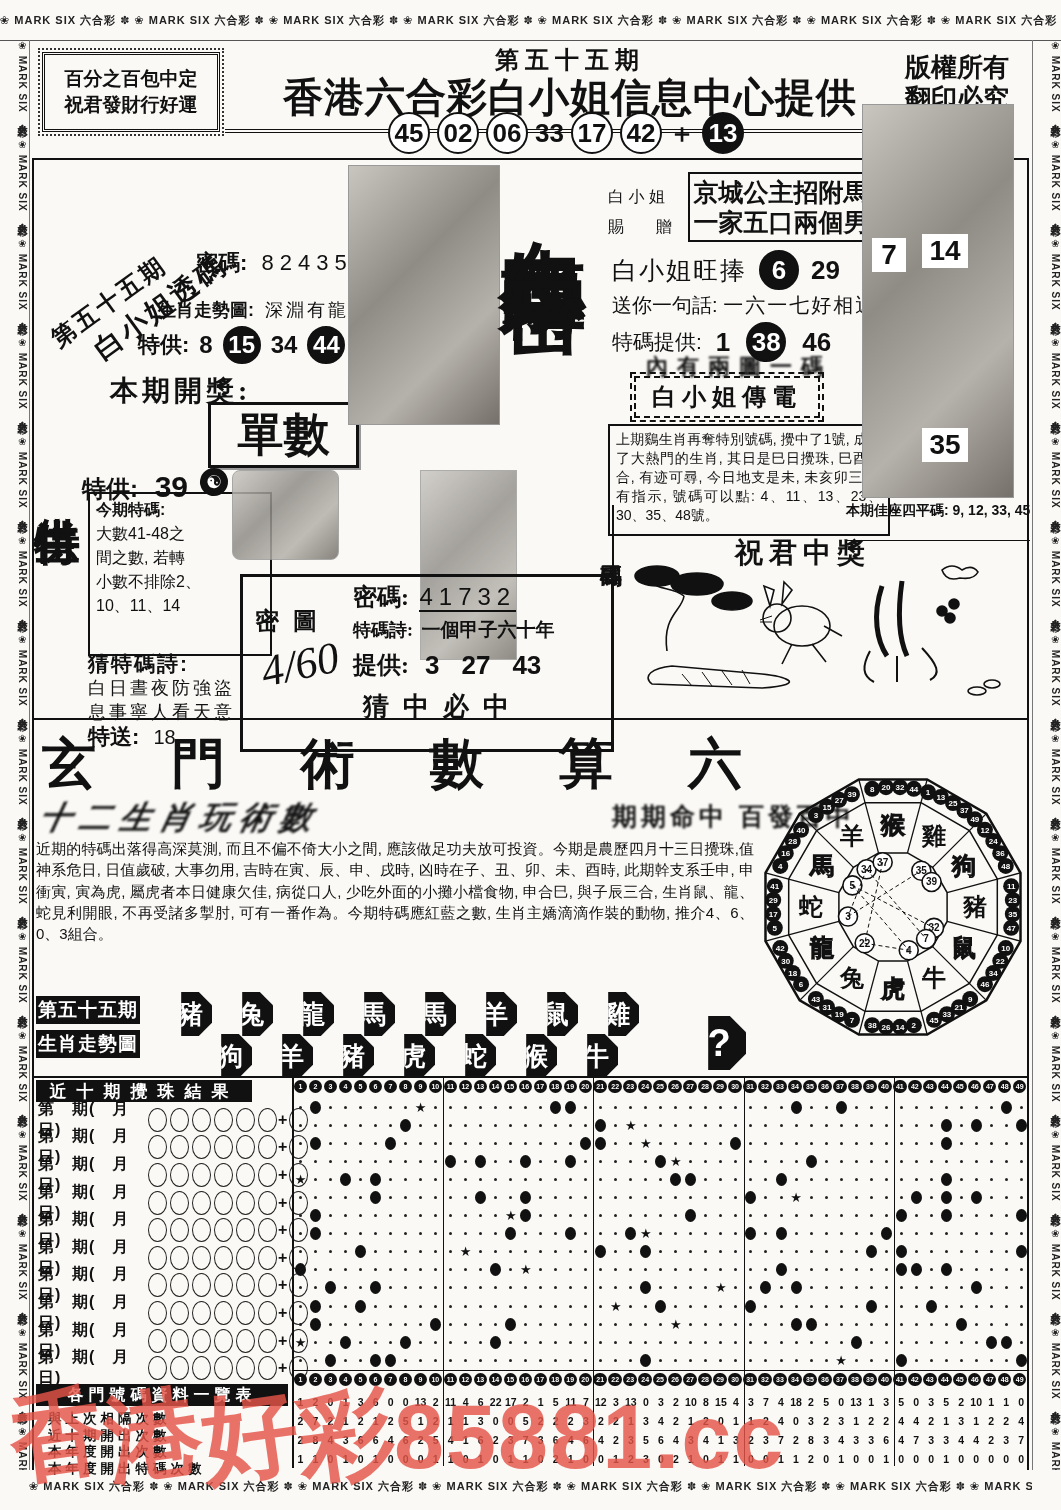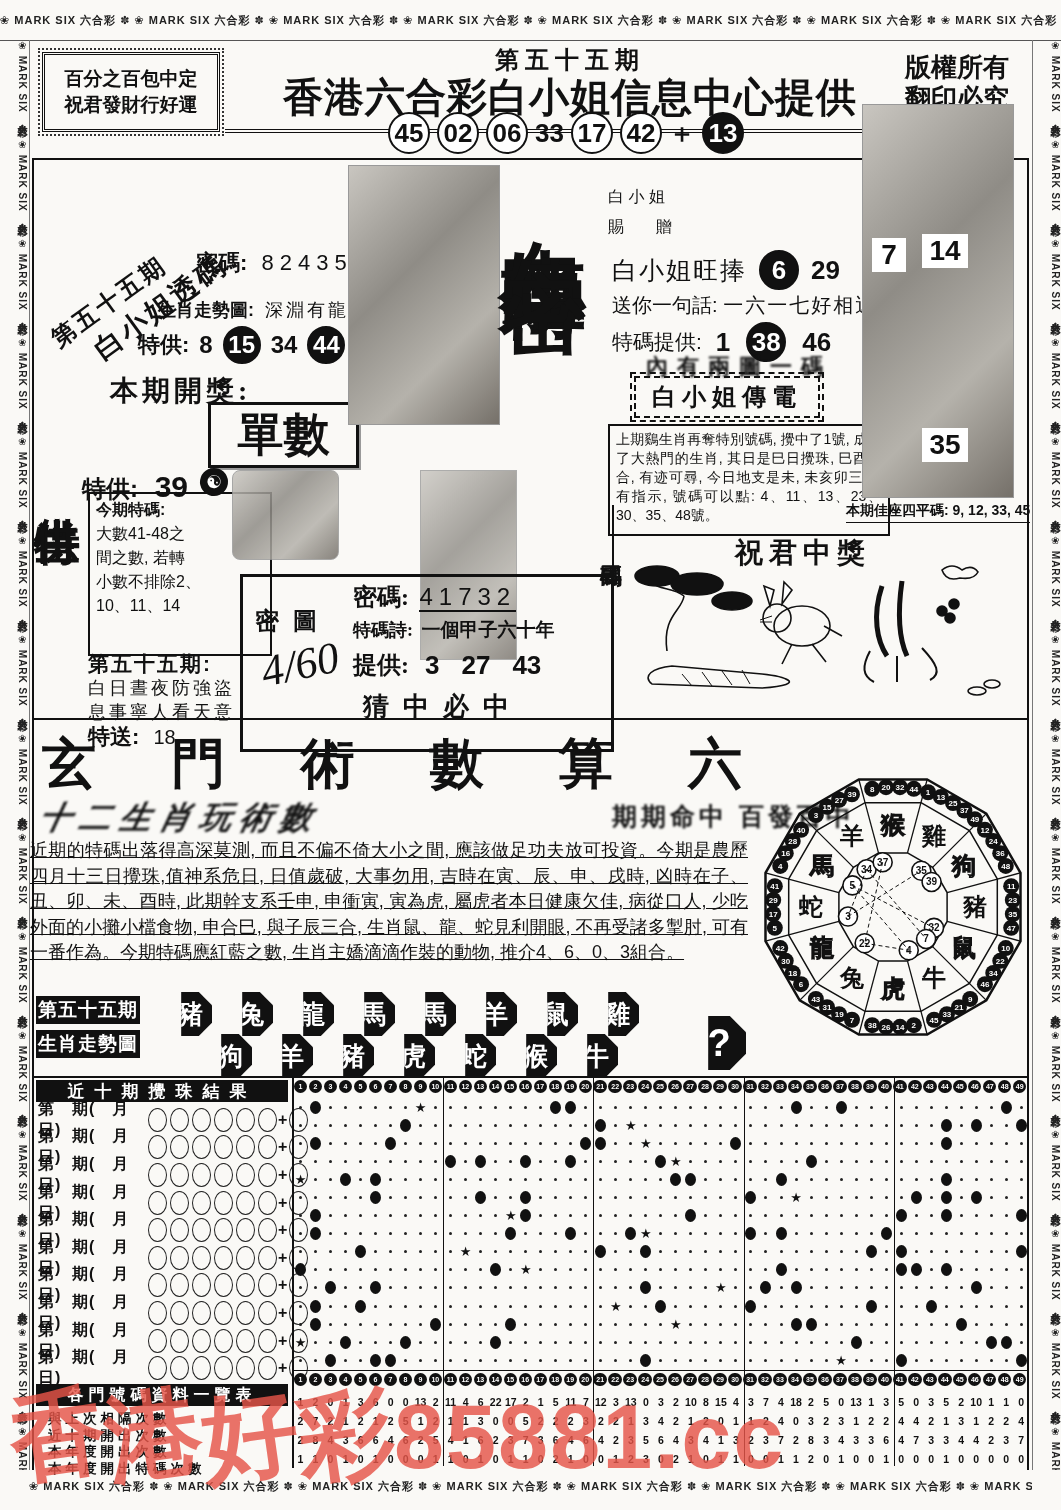--- a/index.html
+++ b/index.html
@@ -128,21 +128,21 @@
     <div>間之數, 若轉</div>
     <div>小數不排除2、</div>
     <div>10、11、14</div>
   </div>
 
   <div class="abs" style="left:200px;top:468px;width:28px;height:28px;border-radius:50%;background:#111;color:#fff;
               display:flex;align-items:center;justify-content:center;font-size:18px;transform:rotate(20deg);">☯</div>
 
   <div class="abs photo" style="left:232px;top:470px;width:105px;height:88px;border-radius:8px;opacity:0.85;"></div>
 
-  <div class="abs b" style="left:88px;top:650px;font-size:21px;letter-spacing:2px;">第五十五期:</div>
+  <div class="abs b" style="left:88px;top:650px;font-size:21px;letter-spacing:2px;">猜特碼詩:</div>
   <div class="abs" style="left:88px;top:676px;font-size:18px;letter-spacing:3px;">白日晝夜防強盜</div>
   <div class="abs" style="left:88px;top:700px;font-size:18px;letter-spacing:3px;">息事寧人看天意</div>
   <div class="abs" style="left:88px;top:722px;font-size:22px;">
     <span class="b">特送:</span>
     <span style="margin-left:8px;font-size:20px;">18</span>
   </div>
 
   <div class="abs photo" style="left:348px;top:165px;width:150px;height:258px;"></div>
   <div class="abs photo" style="left:420px;top:470px;width:95px;height:188px;opacity:0.8;"></div>
 
@@ -168,20 +168,24 @@
           <span>27</span>
           <span>43</span>
         </span>
     </div>
     <div class="abs serif b" style="left:120px;top:112px;font-size:26px;letter-spacing:14px;">猜中必中</div>
   </div>
 
   <div class="abs" style="left:608px;top:182px;width:80px;font-size:16px;line-height:1.9;">
     <div>白 小 姐</div>
     <div>賜　　贈</div>
+  </div>
+  <div class="abs box b" style="left:688px;top:172px;width:182px;height:66px;display:flex;flex-direction:column;align-items:center;justify-content:center;font-size:25px;line-height:1.2;">
+    <div>京城公主招附馬</div>
+    <div>一家五口兩個男</div>
   </div>
 
   <div class="abs" style="left:612px;top:250px;display:flex;align-items:center;gap:12px;">
     <span style="font-size:25px;letter-spacing:2px;">白小姐旺捧</span>
     <span id="wang-numbers" style="display:flex;gap:12px;align-items:center;">
         <span class="cnum filled" style="height: 36px; width: 36px; font-size: 26px;">6</span>
         <span class="plain" style="height: 36px; width: auto; font-size: 26px; border: none;">29</span>
       </span>
   </div>
   <div class="abs" style="left:612px;top:292px;font-size:20px;">
@@ -229,42 +233,42 @@
         <circle cx="330" cy="55" r="5" fill="#111"></circle>
           <circle cx="342" cy="48" r="5" fill="#111"></circle>
           <circle cx="338" cy="62" r="5" fill="#111"></circle>
         <ellipse cx="365" cy="135" rx="9" ry="4"></ellipse>
           <ellipse cx="380" cy="128" rx="8" ry="4"></ellipse>
         <path d="M330 14 q10 -8 20 0 q10 -6 16 2 q-4 8 -18 6 q-14 4 -18 -8z"></path>
       </g>
     </svg>
   </div>
 
-  <div class="abs" style="left:846px;top:502px;font-size:14px;font-weight:bold;border-bottom:1.5px solid #111;padding-bottom:2px;">本期佳座四平碼: 9, 12, 33, 45</div>
+  <div class="abs" style="left:846px;top:502px;font-size:14px;font-weight:bold;border-bottom:1.5px solid #111;padding-bottom:20px;">本期佳座四平碼: 9, 12, 33, 45</div>
 
   <div class="abs photo" style="left:862px;top:104px;width:150px;height:392px;"></div>
   <div class="abs plain" style="left:872px;top:238px;width:34px;height:34px;background:#fff;font-size:28px;">7</div>
   <div class="abs plain" style="left:922px;top:234px;width:46px;height:34px;background:#fff;font-size:28px;">14</div>
   <div class="abs plain" style="left:922px;top:428px;width:46px;height:34px;background:#fff;font-size:28px;">35</div>
 
   <div class="abs" style="left:32px;top:718px;width:996px;border-top:2.5px solid #111;"></div>
 
   <div class="abs serif b" id="astro-title" style="left:42px;top:728px;width:700px;display:flex;justify-content:space-between;font-size:54px;filter:blur(0.5px);">
       <span>玄</span>
       <span>門</span>
       <span>術</span>
       <span>數</span>
       <span>算</span>
       <span>六</span>
     </div>
 
   <div class="abs serif b smudge" style="left:40px;top:796px;font-size:32px;font-style:italic;letter-spacing:8px;transform:skewX(-12deg);filter:blur(1.2px);">十二生肖玩術數</div>
   <div class="abs b smudge" style="left:612px;top:800px;font-size:25px;letter-spacing:4px;filter:blur(1.2px);">期期命中 百發百中</div>
 
-  <div class="abs" style="left:30px;top:838px;width:718px;font-size:18px;line-height:1.42;text-align:justify;font-weight:500;text-decoration:underline;">近期的特碼出落得高深莫測, 而且不偏不倚大小之間, 應該做足功夫放可投資。今期是農歷四月十三日攪珠,值神系危日, 日值歲破, 大事勿用, 吉時在寅、辰、申、戌時, 凶時在子、丑、卯、未、酉時, 此期幹支系壬申, 申衝寅, 寅為虎, 屬虎者本日健康欠佳, 病從口人, 少吃外面的小攤小檔食物, 申合巳, 與子辰三合, 生肖鼠、龍、蛇見利開眼, 不再受諸多掣肘, 可有一番作為。今期特碼應紅藍之數, 生肖主嬌滴滴作裝的動物, 推介4、6、0、3組合。</div>
+  <div class="abs" style="left:36px;top:838px;width:718px;font-size:15px;line-height:1.42;text-align:justify;font-weight:500;">近期的特碼出落得高深莫測, 而且不偏不倚大小之間, 應該做足功夫放可投資。今期是農歷四月十三日攪珠,值神系危日, 日值歲破, 大事勿用, 吉時在寅、辰、申、戌時, 凶時在子、丑、卯、未、酉時, 此期幹支系壬申, 申衝寅, 寅為虎, 屬虎者本日健康欠佳, 病從口人, 少吃外面的小攤小檔食物, 申合巳, 與子辰三合, 生肖鼠、龍、蛇見利開眼, 不再受諸多掣肘, 可有一番作為。今期特碼應紅藍之數, 生肖主嬌滴滴作裝的動物, 推介4、6、0、3組合。</div>
 
   <div class="abs" id="wheel-holder" style="left:758px;top:772px;width:270px;height:270px;"><svg width="270" height="270" viewBox="0 0 270 270">
         <polygon points="169.2,7.5 228.3,41.7 262.5,100.8 262.5,169.2 228.3,228.3 169.2,262.5 100.8,262.5 41.7,228.3 7.5,169.2 7.5,100.8 41.7,41.7 100.8,7.5 " fill="none" stroke="#111" stroke-width="2.5"></polygon>
         <polygon points="163.0,30.7 211.4,58.6 239.3,107.0 239.3,163.0 211.4,211.4 163.0,239.3 107.0,239.3 58.6,211.4 30.7,163.0 30.7,107.0 58.6,58.6 107.0,30.7 " fill="none" stroke="#111" stroke-width="1.5"></polygon>
         <polygon points="149.5,80.9 174.6,95.4 189.1,120.5 189.1,149.5 174.6,174.6 149.5,189.1 120.5,189.1 95.4,174.6 80.9,149.5 80.9,120.5 95.4,95.4 120.5,80.9 " fill="none" stroke="#111" stroke-width="1.5"></polygon>
         <line x1="162.95245687107223" y1="30.68001076078062" x2="149.49386652574117" y2="80.90815372781218" stroke="#111" stroke-width="1.3"></line>
         <line x1="169.16411395353273" y1="7.497790929842978" x2="162.95245687107223" y2="30.68001076078062" stroke="#111" stroke-width="1.3"></line>
         <line x1="211.36753236814712" y1="58.632467631852876" x2="174.59797974644667" y2="95.40202025355335" stroke="#111" stroke-width="1.3"></line>
         <line x1="228.3380951166243" y1="41.66190488337574" x2="211.36753236814712" y2="58.632467631852876" stroke="#111" stroke-width="1.3"></line>
         <line x1="239.31998923921938" y1="107.04754312892776" x2="189.0918462721878" y2="120.50613347425883" stroke="#111" stroke-width="1.3"></line>
@@ -445,21 +449,21 @@
       <div class="oct" style="height: 44px; width: 44px; font-size: 26px;">豬</div>
       <div class="oct" style="height: 44px; width: 44px; font-size: 26px;">虎</div>
       <div class="oct" style="height: 44px; width: 44px; font-size: 26px;">蛇</div>
       <div class="oct" style="height: 44px; width: 44px; font-size: 26px;">猴</div>
       <div class="oct" style="height: 44px; width: 44px; font-size: 26px;">牛</div>
     </div>
   <div class="abs oct" style="left:692px;top:1016px;width:54px;height:54px;font-size:38px;">?</div>
 
   <div class="abs" style="left:32px;top:1076px;width:996px;border-top:2px solid #111;"></div>
 
-  <div class="abs blackbar b" style="left:36px;top:1080px;width:252px;height:22px;font-size:17px;letter-spacing:10px;">近十期攪珠結果</div>
+  <div class="abs blackbar b" style="left:36px;top:1080px;width:216px;height:22px;font-size:17px;letter-spacing:10px;">近十期攪珠結果</div>
 
   <div class="abs" id="results-rows" style="left:38px;top:1106px;width:252px;">
       <div class="rrow" style="height: 27.6px;">
         <span class="b" style="font-size: 16px; flex: 0 0 108px; letter-spacing: 1px;">第　期(　月　日)</span>
         <span class="rcirc"></span>
         <span class="rcirc"></span>
         <span class="rcirc"></span>
         <span class="rcirc"></span>
         <span class="rcirc"></span>
         <span class="rcirc"></span>

